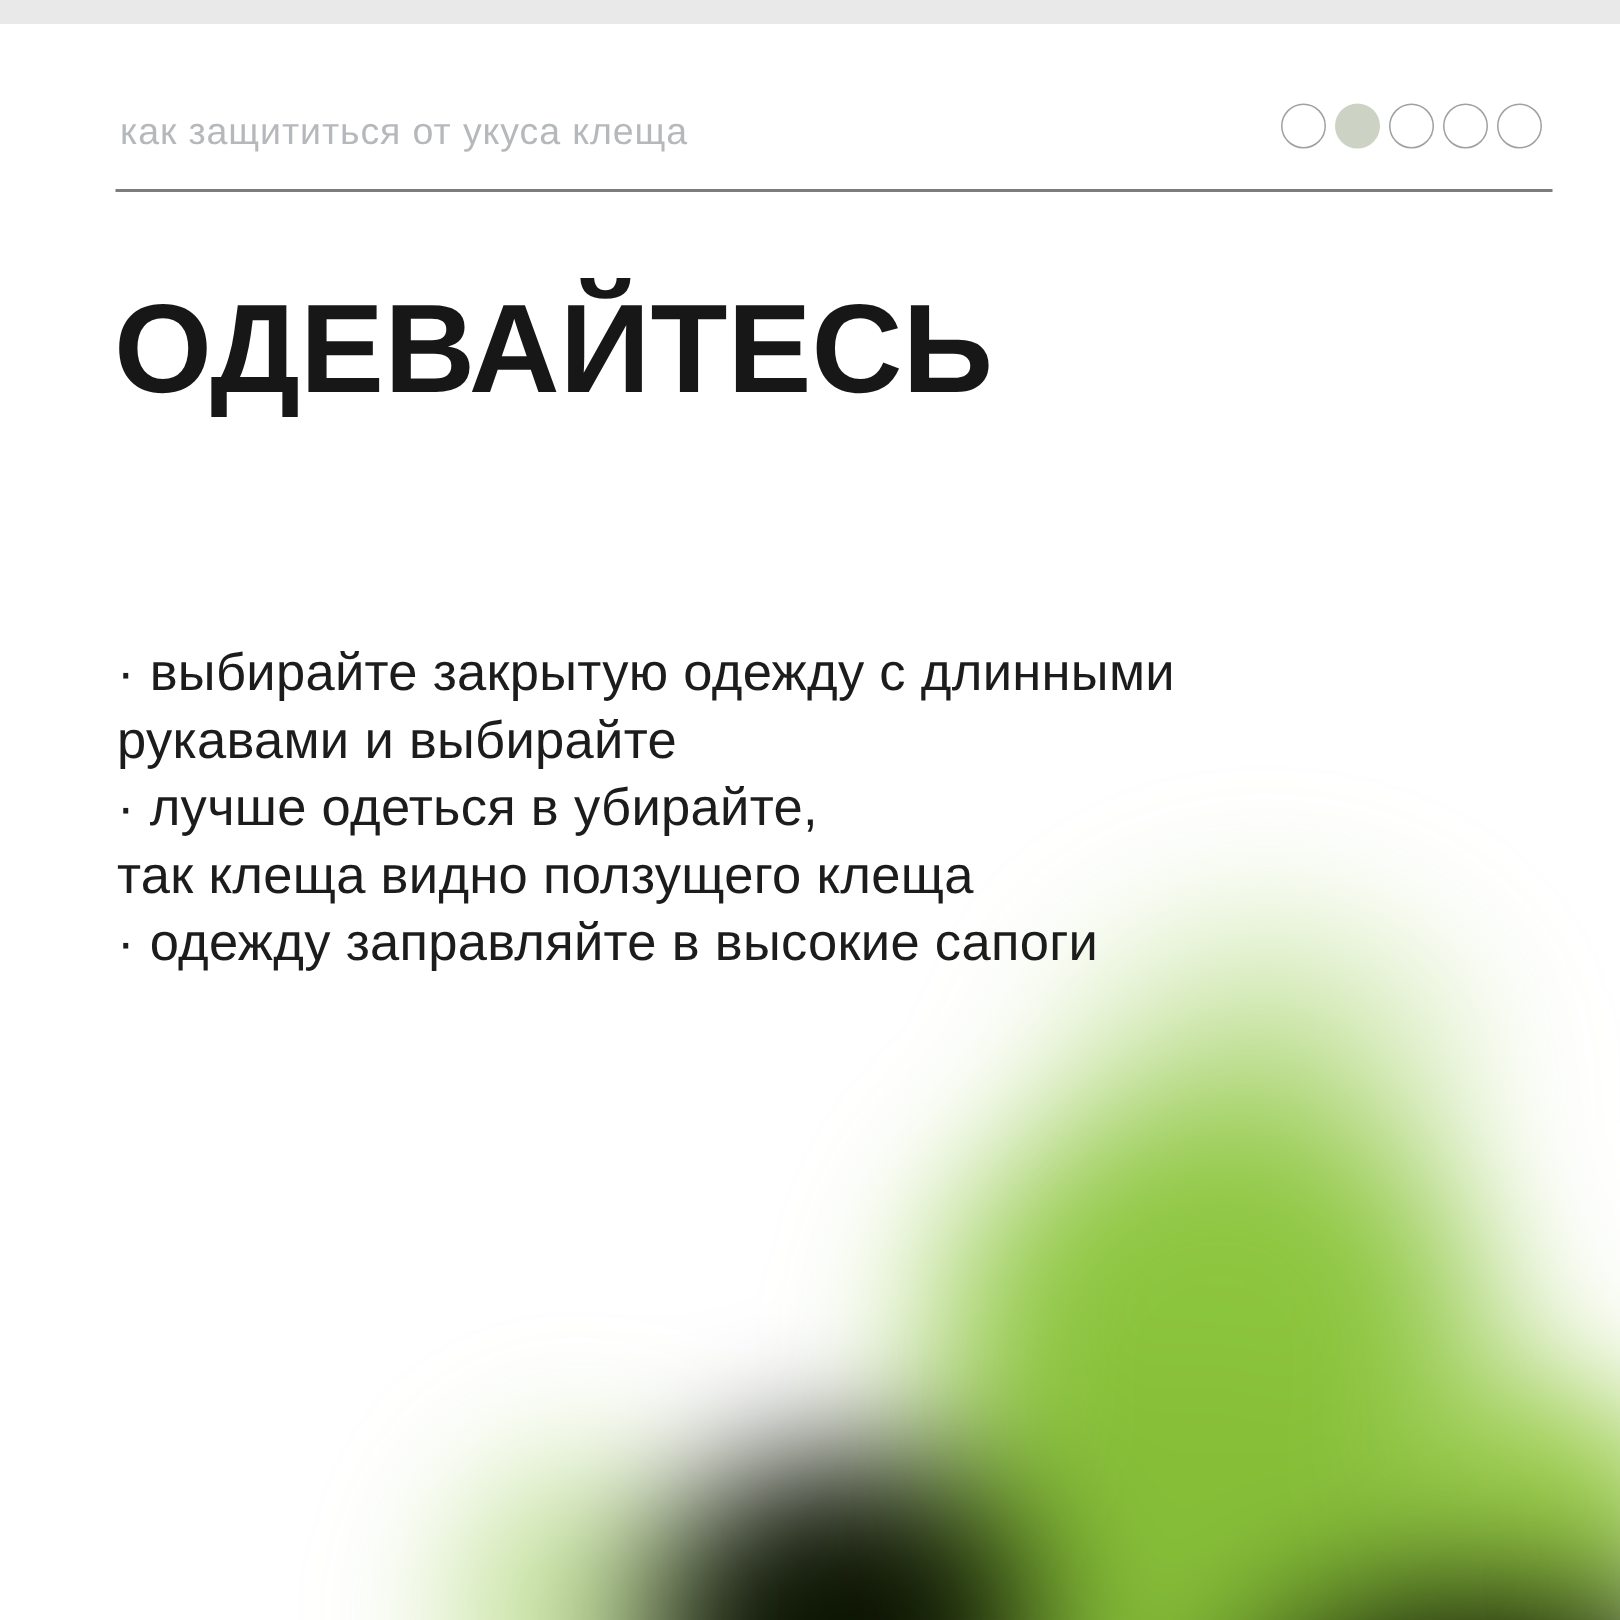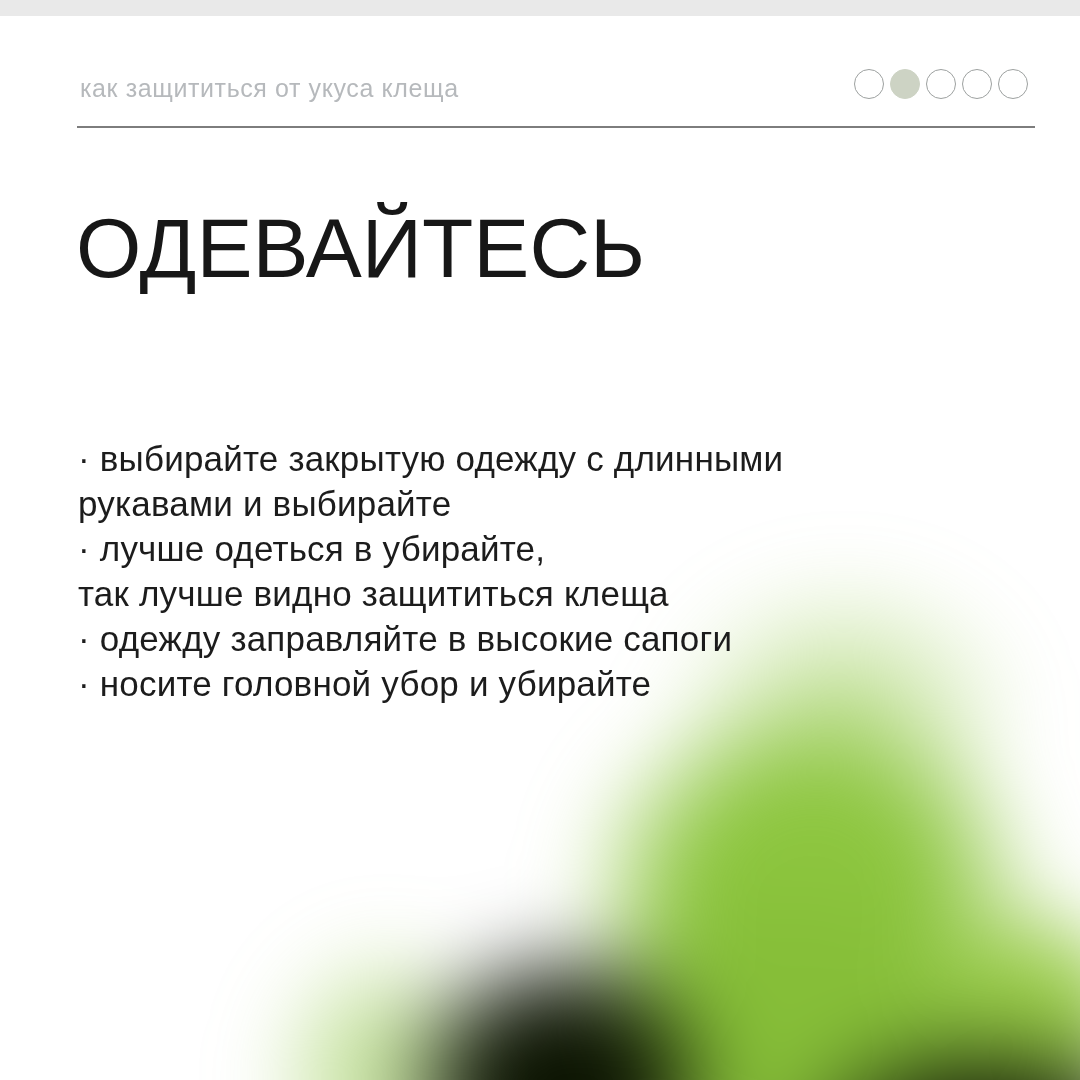--- a/index.html
+++ b/index.html
@@ -87,35 +87,35 @@
     width: 958px;
     height: 2px;
     z-index: 2;
     background: var(--divider);
   }
 
   
   .title {
     position: absolute;
     left: 76px;
-    top: 188px;
+    top: 172px;
     z-index: 2;
     margin: 0;
     font-size: 84px;
     line-height: 88px;
-    font-weight: 400;
+    font-weight: 700;
     letter-spacing: 0px;
     color: var(--text-main);
   }
 
   
   .tips {
     position: absolute;
     left: 78px;
-    top: 420px;
+    top: 410px;
     z-index: 2;
     font-size: 35px;
     line-height: 45px;
     letter-spacing: 0.2px;
     color: var(--text-body);
   }
 </style>
 </head>
 <body>
 
@@ -138,18 +138,17 @@
   <div class="divider"></div>
 
   <h1 class="title">
     <div>ОДЕВАЙТЕСЬ</div>
   </h1>
 
   <div class="tips">
     <div>· выбирайте закрытую одежду с длинными</div>
     <div>рукавами и выбирайте</div>
     <div>· лучше одеться в убирайте,</div>
-    <div>так лучше видно защититься клеща</div>
+    <div>так клеща видно ползущего клеща</div>
     <div>· одежду заправляйте в высокие сапоги</div>
-    <div>· носите головной убор и убирайте</div>
   </div>
 
 </div>
 
 </body></html>

